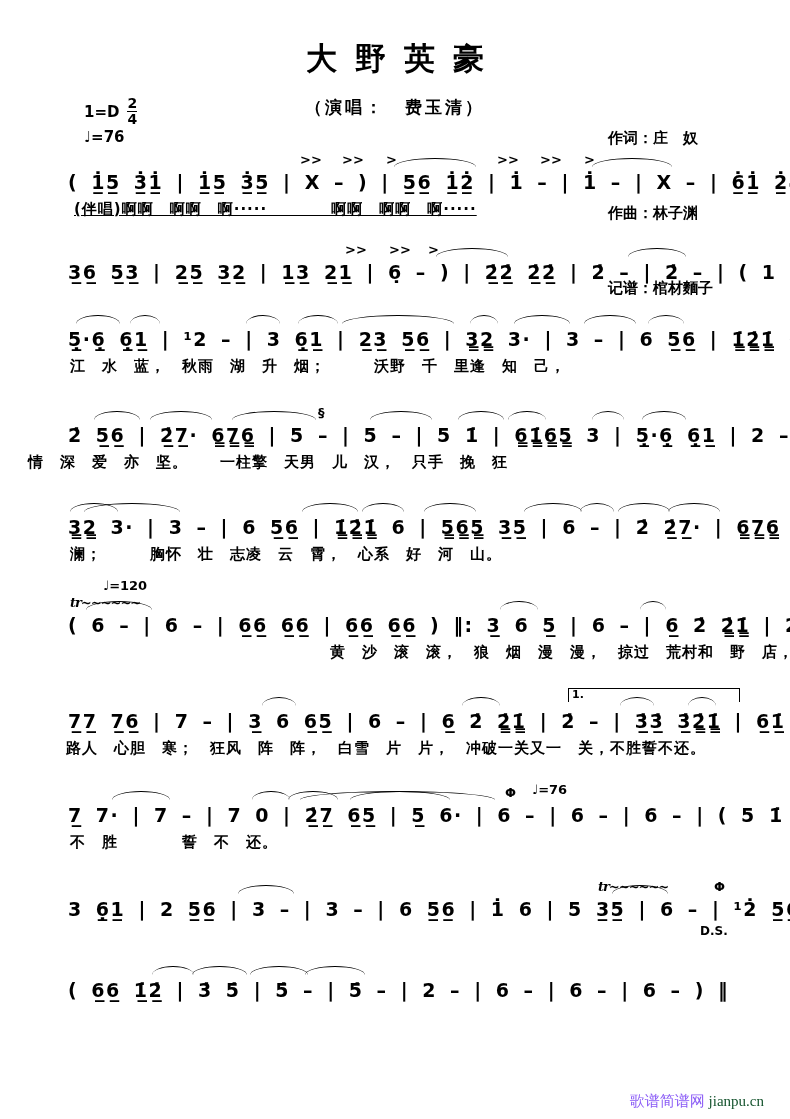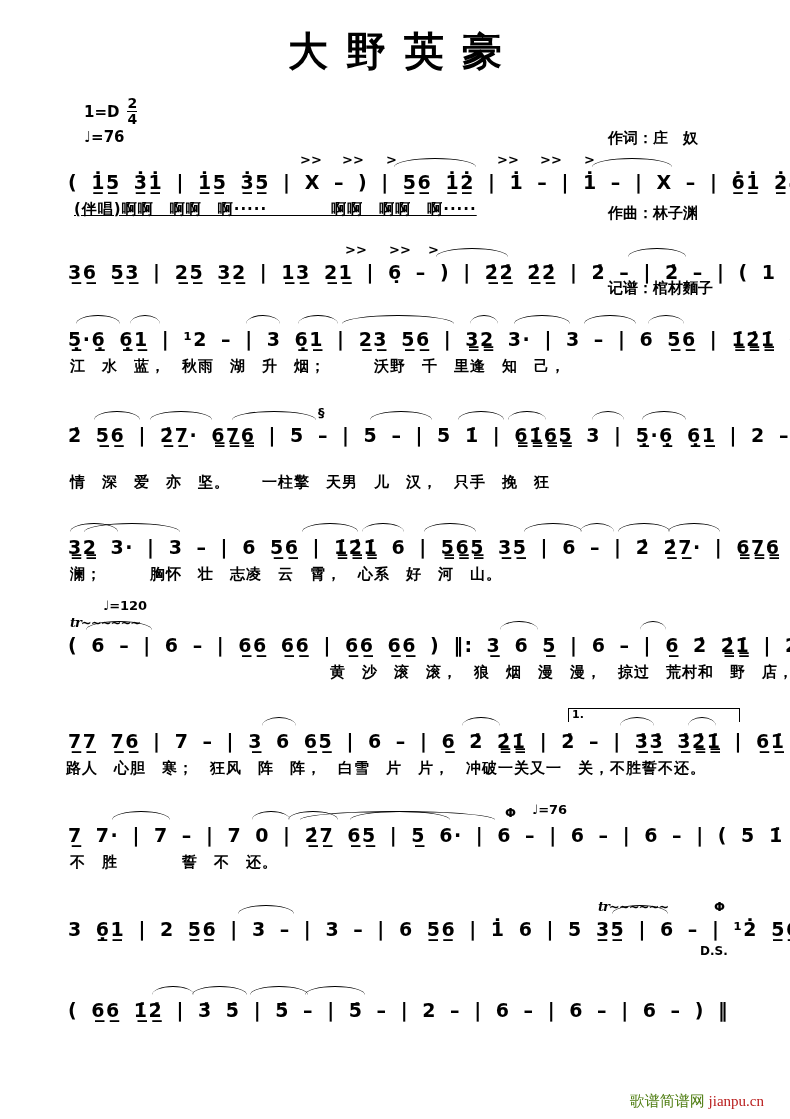--- a/index.html
+++ b/index.html
@@ -1,18 +1,18 @@
 <!DOCTYPE html>
 <html><head>
 <meta charset="utf-8">
 <style>
   html,body{margin:0;padding:0;background:#fff;}
   .page{position:relative;width:790px;height:1119px;background:#ffffff;overflow:hidden;
         font-family:"Liberation Serif",serif;color:#000;}
-  .title{text-align:center;padding-top:24px;font-size:40px;font-weight:bold;letter-spacing:18px;text-indent:18px;}
+  .title{text-align:center;padding-top:38px;font-size:31px;font-weight:bold;letter-spacing:18px;text-indent:18px;}
   .subtitle{text-align:center;margin-top:16px;font-size:17px;font-weight:bold;letter-spacing:3px;}
   .credits{position:absolute;top:76px;left:608px;font-size:15px;font-weight:bold;line-height:25px;white-space:pre;}
   .keyblock{position:absolute;top:96px;left:84px;font-family:"DejaVu Sans",sans-serif;font-weight:bold;font-size:15px;}
   .keyrow{display:flex;align-items:center;justify-content:center;}
   .frac{display:inline-block;text-align:center;line-height:15px;font-size:14px;margin-left:8px;}
   .frac .den{border-top:1px solid #000;display:block;}
   .tempo1{margin-top:1px;font-size:15px;}
   .score{position:absolute;top:146px;left:0;width:790px;}
   .system{position:relative;}
   .marks{position:relative;height:21px;font-family:"DejaVu Sans",sans-serif;font-weight:bold;font-size:13px;}
@@ -22,29 +22,30 @@
   .mark.bracket{border-top:1px solid #000;border-left:1px solid #000;border-right:1px solid #000;
                 height:13px;font-size:11px;padding:0 0 0 3px;line-height:11px;bottom:4px;}
   .arc{position:absolute;bottom:0;height:8px;border-top:1.7px solid #000;
        border-radius:50% 50% 0 0 / 100% 100% 0 0;}
   .music{padding-left:68px;font-family:"DejaVu Sans",sans-serif;font-weight:bold;font-size:19px;
          letter-spacing:1.5px;word-spacing:5px;white-space:pre;line-height:30px;height:30px;}
   .lyric{font-family:"DejaVu Sans",sans-serif;font-size:15px;font-weight:bold;letter-spacing:1px;
          white-space:pre;line-height:25px;height:25px;}
   .below{position:absolute;top:51px;font-size:12px;font-weight:bold;font-family:"DejaVu Sans",sans-serif;}
   .watermark{position:absolute;right:26px;bottom:8px;font-size:15px;white-space:pre;}
-  .wm-gray{color:#4d7c0f;}
-  .wm-orange{color:#b91c1c;}
+  .wm-gray{color:#8b5cf6;}
+  .wm-orange{color:#14532d;}
 </style>
 </head>
 <body>
 
 <div class="page">
 
   <div class="title">大野英豪</div>
+  <div class="subtitle">（演唱：　费玉清）</div>
 
   <div class="credits">
     <div>作词：庄　奴</div>
     <div>作曲：林子渊</div>
     <div>记谱：棺材麵子</div>
   </div>
 
   <div class="keyblock">
     <div class="keyrow">
       <span>1=D</span>
@@ -102,21 +103,21 @@
           <div class="arc" style="left: 150px; width: 62px;"></div>
           <div class="arc" style="left: 232px; width: 84px;"></div>
           <div class="mark" style="left: 318px;">§</div>
           <div class="arc" style="left: 370px; width: 62px;"></div>
           <div class="arc" style="left: 458px; width: 46px;"></div>
           <div class="arc" style="left: 508px; width: 38px;"></div>
           <div class="arc" style="left: 592px; width: 32px;"></div>
           <div class="arc" style="left: 642px; width: 44px;"></div>
         </div>
         <div class="music">2̇ 5̲6̲ | 2̲̇7̲· 6̳7̳6̳ | 5 – | 5 – | 5 1̇ | 6̳1̳̇6̳5̳ 3 | 5̲̣·6̲̣ 6̲̣1̲ | 2 – | 3 6̲̣1̲ | 2̲3̲ 5̲6̲ |</div>
-        <div class="lyric" style="padding-left: 70px; margin-top: 20px;">情　深　爱　亦　坚。　　一柱擎　天男　儿　汉，　只手　挽　狂</div>
+        <div class="lyric" style="padding-left: 28px;">情　深　爱　亦　坚。　　一柱擎　天男　儿　汉，　只手　挽　狂</div>
       </div>
       <div class="system" style="margin-top: 16px;">
         <div class="marks">
           <div class="arc" style="left: 70px; width: 48px;"></div>
           <div class="arc" style="left: 84px; width: 96px;"></div>
           <div class="arc" style="left: 302px; width: 56px;"></div>
           <div class="arc" style="left: 362px; width: 42px;"></div>
           <div class="arc" style="left: 424px; width: 52px;"></div>
           <div class="arc" style="left: 524px; width: 58px;"></div>
           <div class="arc" style="left: 580px; width: 34px;"></div>

